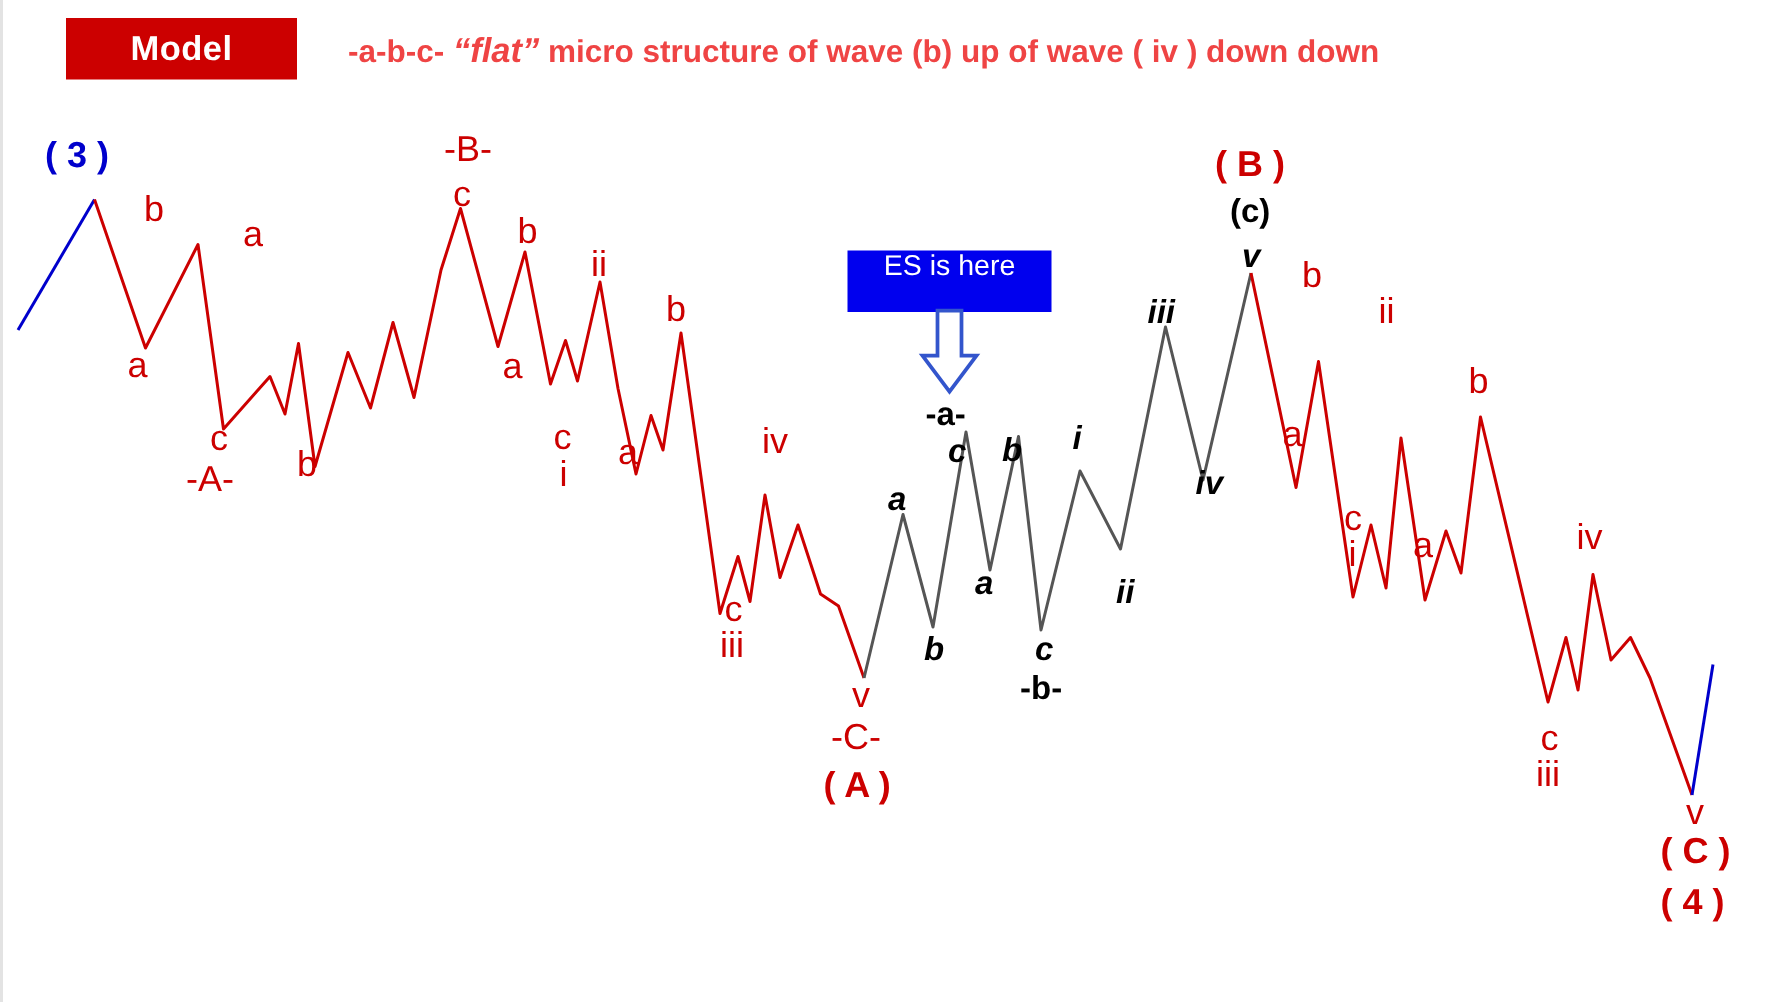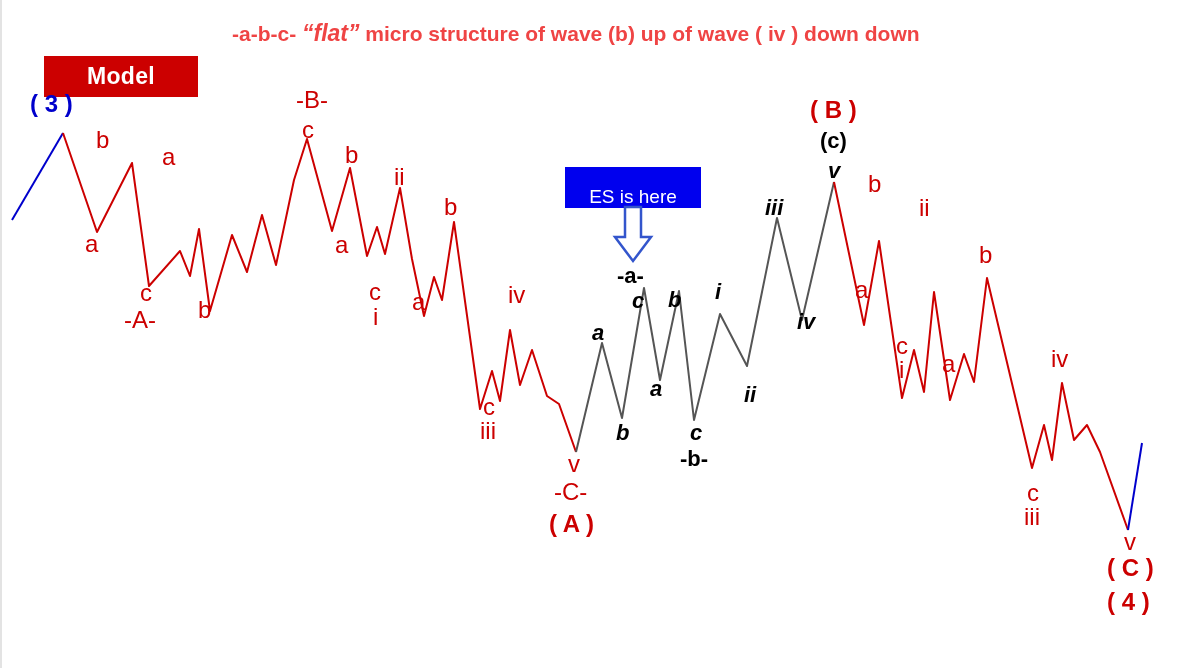--- a/index.html
+++ b/index.html
@@ -1,27 +1,27 @@
 <!DOCTYPE html>
 <html><head>
 <meta charset="utf-8">
 <style>
   html,body{margin:0;padding:0;background:#ffffff;}
   body{font-family:"Liberation Sans",sans-serif;}
   #page{position:relative;width:1186px;height:668px;background:#ffffff;
         border-left:2px solid #e3e3e3;box-sizing:border-box;overflow:hidden;}
   #wave-svg{position:absolute;left:0;top:0;width:1186px;height:668px;}
   .badge{position:absolute;left:42px;top:12px;width:154px;height:41px;
-         background:#cc0000;display:flex;align-items:center;justify-content:center;margin-top:44px;}
+         background:#cc0000;display:flex;align-items:center;justify-content:center;}
   .badge span{color:#ffffff;font-size:23px;font-weight:bold;letter-spacing:.3px;}
   .title{position:absolute;left:230px;top:20px;color:#ef4444;font-size:21px;
          font-weight:bold;white-space:nowrap;}
   .title .flat{font-style:italic;font-size:23px;}
   .es-box{position:absolute;left:563px;top:167px;width:136px;height:41px;background:#0000ee;
-          display:flex;align-items:flex-end;justify-content:center;}
+          display:flex;align-items:flex-start;justify-content:center;}
   .es-box span{color:#ffffff;font-size:19px;}
   .lbl{position:absolute;white-space:nowrap;line-height:1;}
 </style>
 </head>
 <body>
 
 <div id="page">
 
   <svg id="wave-svg" viewBox="0 0 1186 668">
     <g id="series-layer">

